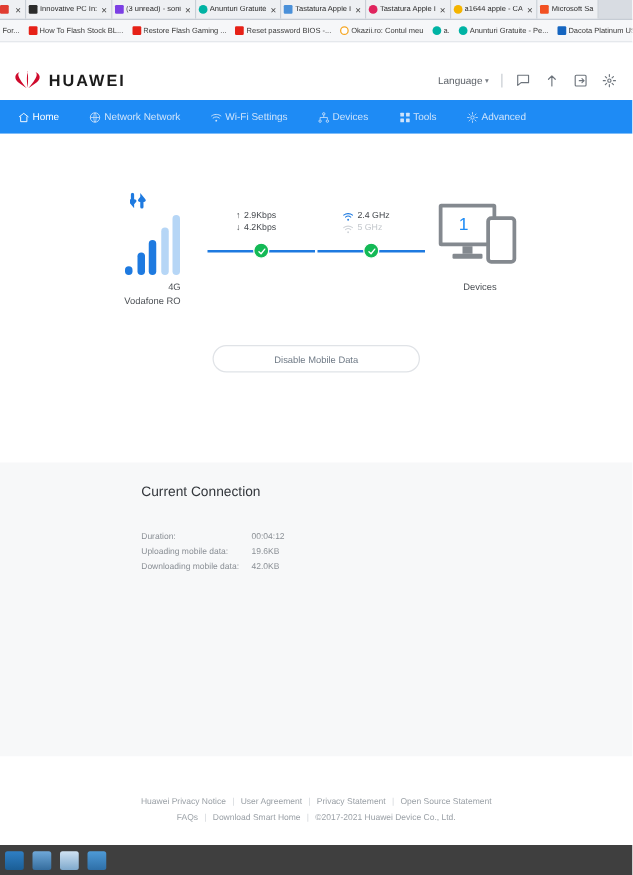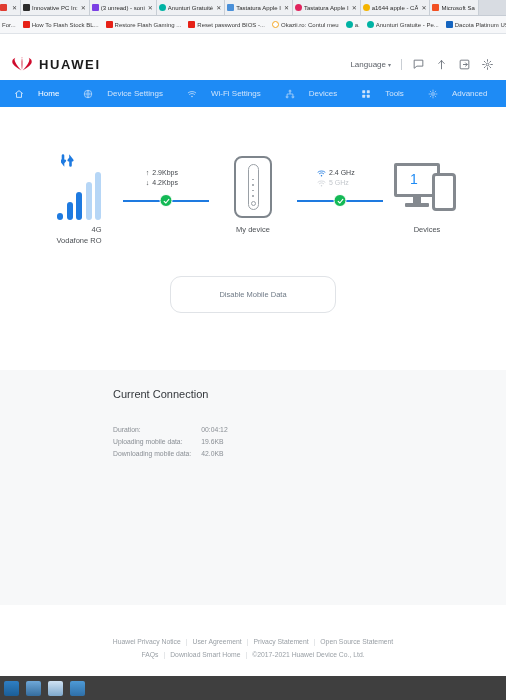--- a/index.html
+++ b/index.html
@@ -57,21 +57,21 @@
   .lang .caret { font-size: 6px; color:#7a7f86; }
   .divider-v { width:1px; height: 11px; background: #c9ced4; }
   .hicon { width: 13px; height: 13px; display:block; }
 
   
   .navbar {
     height: 27px; background: #1e8bf5;
     display: flex; align-items: center; padding-left: 14px;
   }
   .navitem {
-    display: flex; align-items: center; gap: 14px;
+    display: flex; align-items: center; gap: 2px;
     font-size: 8px; color: #cfe4fb; padding-right: 24px; white-space: nowrap;
   }
   .navitem.active { color: #ffffff; }
   .navitem svg { width: 10px; height: 10px; display: block; }
 
   
   .main-panel { height: 263px; background: #ffffff; position: relative; }
 
   .status-row {
     display: flex; align-items: flex-start; justify-content: center;
@@ -129,21 +129,21 @@
     position:absolute; left: 38px; top: 14px; width: 24px; height: 38px;
     border: 3px solid #84898f; border-radius: 4px; background:#fff;
   }
   .dev-count {
     position:absolute; left: 16px; top: 12px; font-size: 14px; color: #1e8bf5; font-weight: 400;
   }
 
   
   .pill-wrap { display:flex; justify-content:center; margin-top: 30px; }
   .pill {
-    width: 166px; height: 37px; border-radius: 11px;
+    width: 166px; height: 22px; border-radius: 11px;
     border: 1px solid #e0e3e7; background: #ffffff;
     font-size: 7.5px; color: #6f7a86;
     display:flex; align-items:center; justify-content:center;
     cursor: pointer; font-family: "Liberation Sans", sans-serif;
   }
 
   
   .info-section {
     background: #f7f8f9; height: 235px;
     padding: 18px 0 0 0; position: relative;
@@ -294,21 +294,21 @@
       <svg viewBox="0 0 24 24">
         <path d="M3 11l9-7 9 7M6 10v10h12V10" fill="none" stroke="#ffffff" stroke-width="1.8" stroke-linejoin="round"></path>
       </svg>
       <span>Home</span>
     </div>
     <div class="navitem">
       <svg viewBox="0 0 24 24">
         <circle cx="12" cy="12" r="9" fill="none" stroke="#cfe4fb" stroke-width="1.7"></circle>
         <path d="M3 12h18M12 3c3 3 3 15 0 18M12 3c-3 3-3 15 0 18" fill="none" stroke="#cfe4fb" stroke-width="1.5"></path>
       </svg>
-      <span>Device Settings</span>
+      <span>Network Network</span>
     </div>
     <div class="navitem">
       <svg viewBox="0 0 24 24">
         <path d="M3 9c5-4 13-4 18 0M6 13c4-3 8-3 12 0" fill="none" stroke="#cfe4fb" stroke-width="1.8" stroke-linecap="round"></path>
         <circle cx="12" cy="18" r="1.8" fill="#cfe4fb"></circle>
       </svg>
       <span>Wi-Fi Settings</span>
     </div>
     <div class="navitem">
       <svg viewBox="0 0 24 24">
@@ -375,34 +375,20 @@
         <div class="conn-line">
           <span class="ln"></span>
           <span class="check">
             <svg viewBox="0 0 24 24">
                 <path d="M5 13l5 5L19 7" fill="none" stroke="#ffffff" stroke-width="3.4" stroke-linecap="round" stroke-linejoin="round"></path>
               </svg>
           </span>
         </div>
       </div>
 
-      <div class="node">
-        <div class="signal-wrap" style="align-items:center;height:66px">
-          <div class="router">
-            <div class="router-inner">
-              <span class="dot"></span>
-              <span class="dot"></span>
-              <span class="dot"></span>
-              <span class="dot"></span>
-              <span class="ring"></span>
-            </div>
-          </div>
-        </div>
-        <div class="node-caption">My device</div>
-      </div>
 
       <div class="connector">
         <div class="conn-labels">
           <div class="conn-row">
             <svg width="9" height="7" viewBox="0 0 24 20">
               <path d="M2 6c5.5-4.5 14.5-4.5 20 0M6 10.5c3.8-3 8.2-3 12 0" fill="none" stroke="#1e7ae0" stroke-width="2.4" stroke-linecap="round"></path>
               <circle cx="12" cy="16.5" r="2.1" fill="#1e7ae0"></circle>
             </svg>
             <span class="val">2.4 GHz</span>
           </div>

